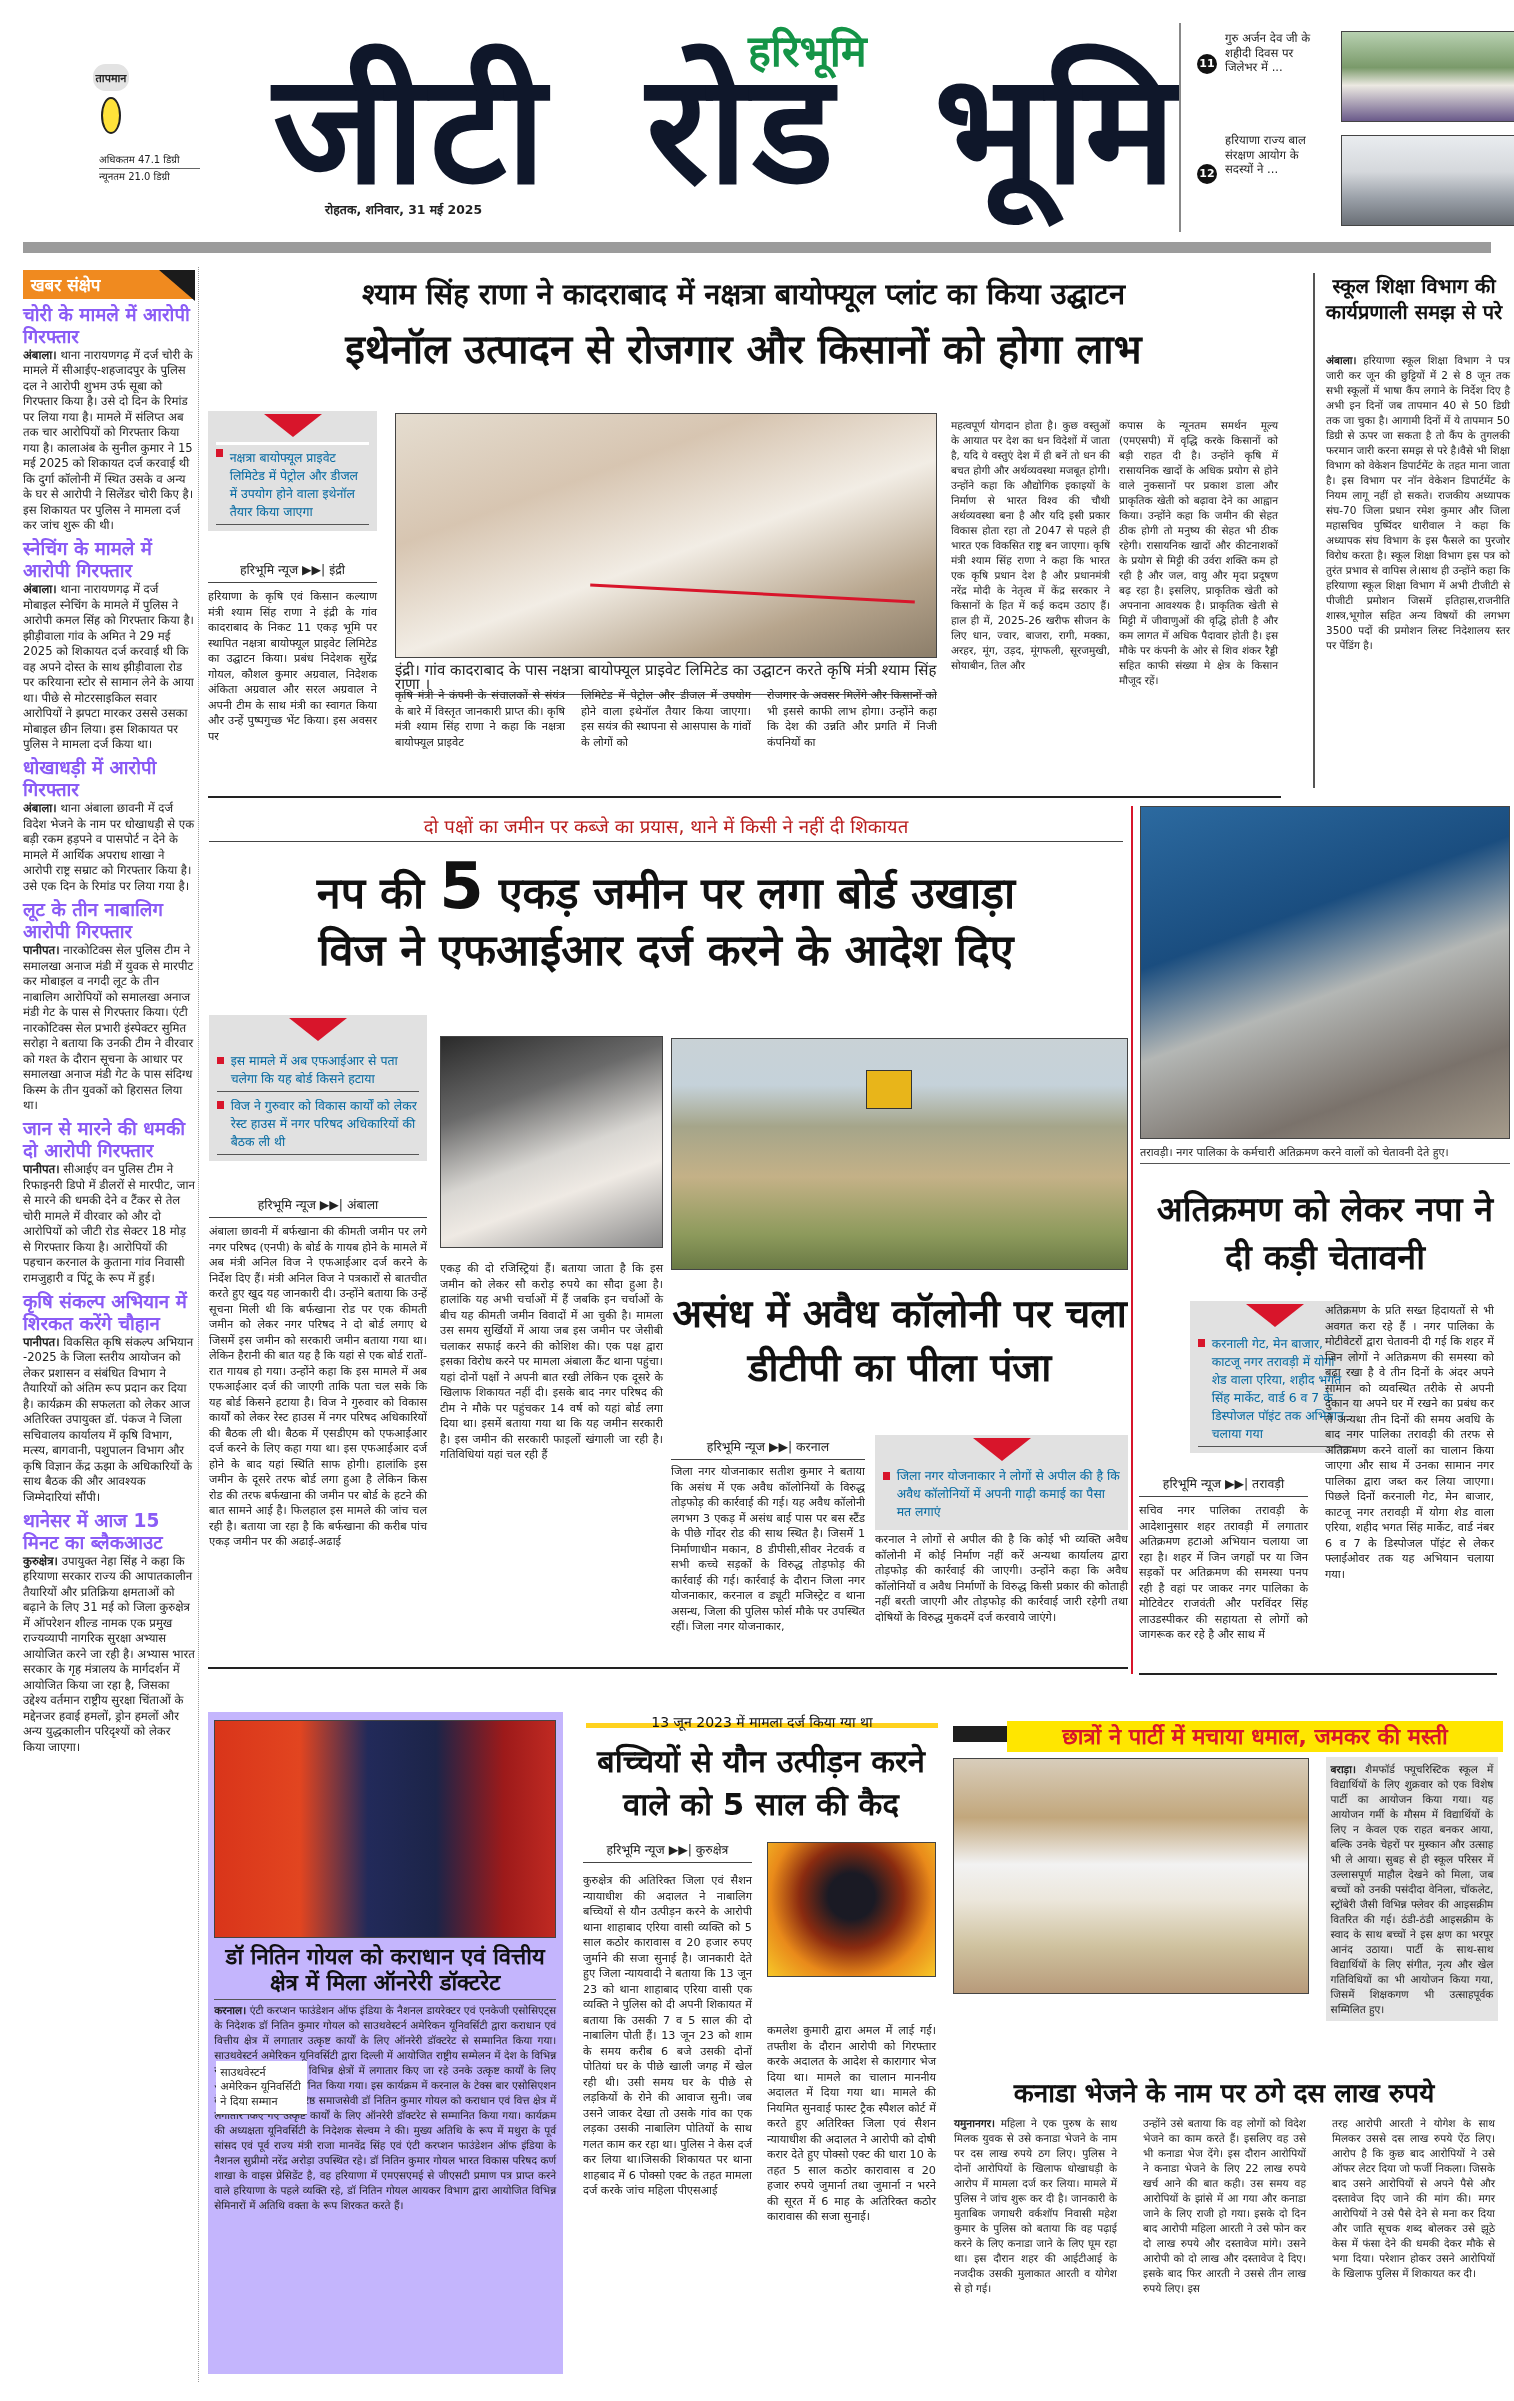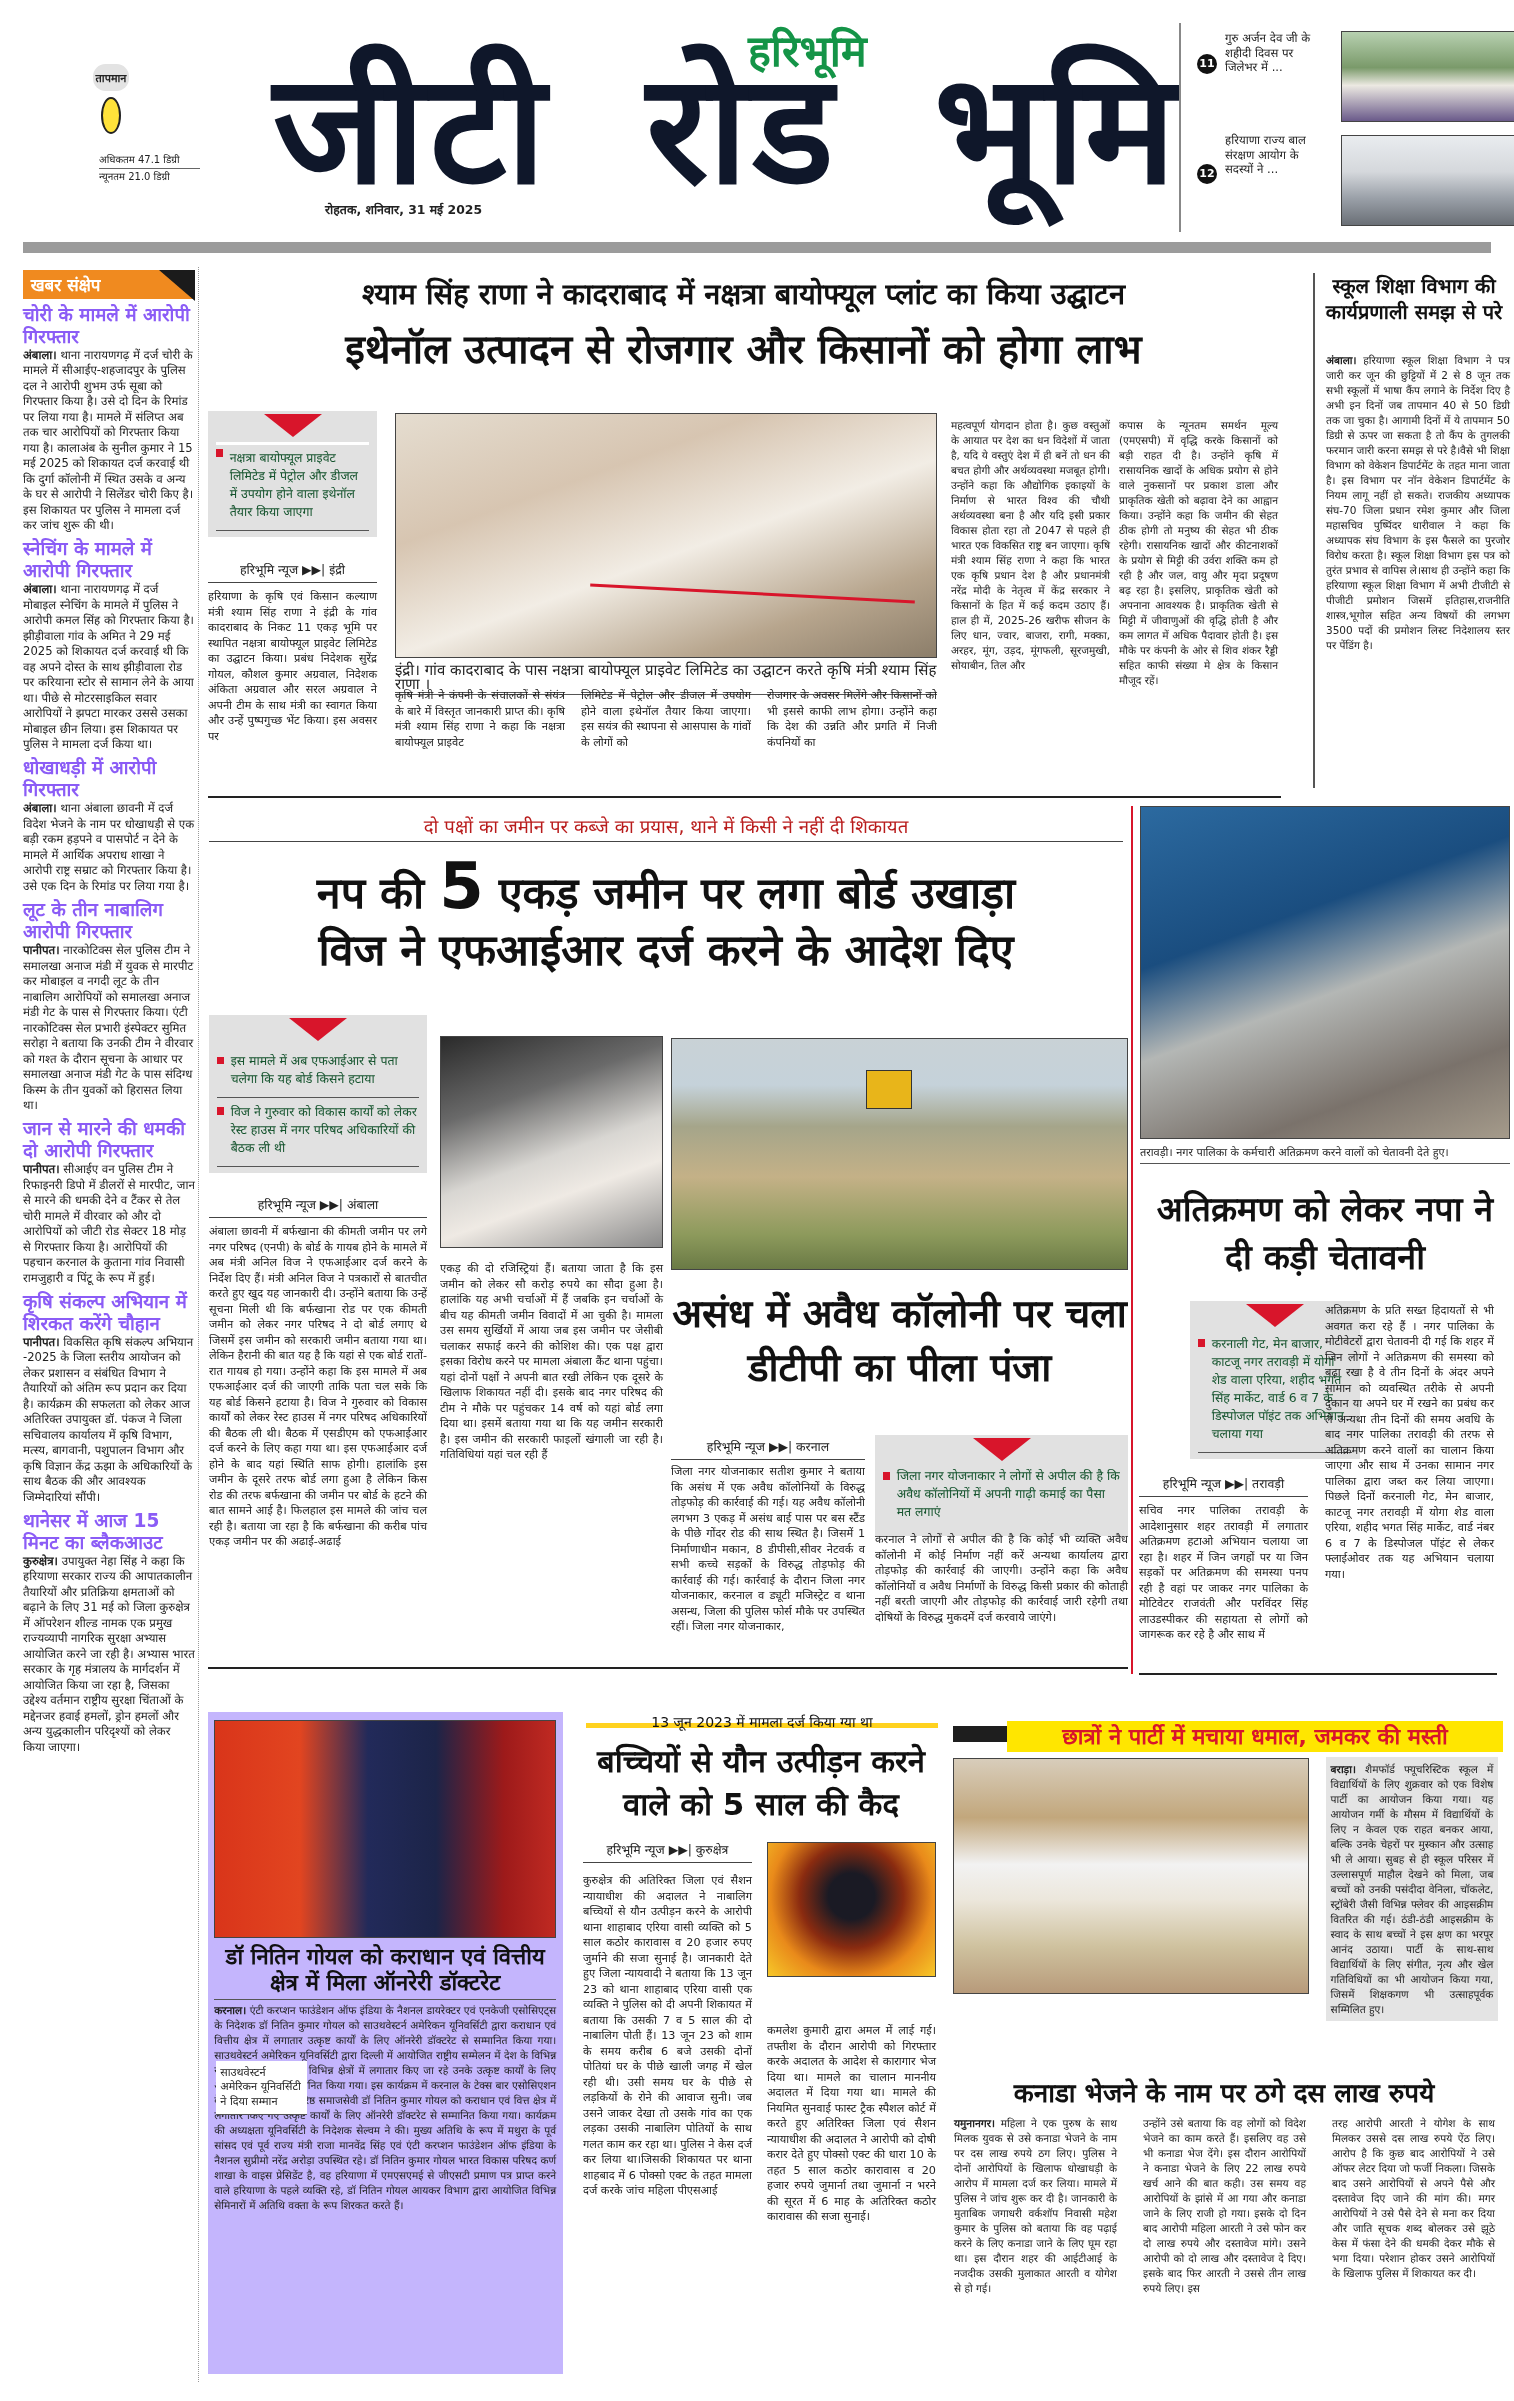--- a/index.html
+++ b/index.html
@@ -24,21 +24,21 @@
 .photo-thumb2{background:linear-gradient(180deg,#e9ecef,#d5d8dc 40%,#9aa0a8 70%,#6a6f76)}
 .khabar{background:#f08a1f;color:#fff;font-weight:bold;font-size:17px;padding:3.1px 7.7px;position:relative}
 .khabar:after{content:"";position:absolute;right:0;top:0;border-top:31px solid #1b1b1b;border-left:36px solid transparent}
 .brief-h{font-size:18.6px;font-weight:bold;line-height:22px;color:#8b5cf6;margin-top:4.6px}
 .brief-p{font-size:11.6px;line-height:15.5px;color:#222}
 .brief-p b{font-weight:bold}
 .hl-xl{font-weight:bold;color:#111;text-align:center}
 .body-col{font-size:11.2px;line-height:15.5px;color:#222;text-align:justify}
 .highlight-box{background:#e1e1e1;padding:0 7.7px 6.2px}
 .chev{width:0;height:0;margin:0 auto;border-left:29px solid transparent;border-right:29px solid transparent;border-top:23px solid #d8152b}
-.bullet{font-size:12.4px;line-height:18px;padding-left:14px;position:relative;color:#14532d;border-bottom:1.5px solid #555;padding-bottom:9px;margin-top:4.6px}
+.bullet{font-size:12.4px;line-height:18px;padding-left:14px;position:relative;color:#0369a1;border-bottom:1.5px solid #555;padding-bottom:3px;margin-top:4.6px}
 .bullet:before{content:"";position:absolute;left:0;top:4.6px;width:7.7px;height:7.7px;background:#d8152b}
 .dateline{font-size:12.4px;text-align:center;border-bottom:1.5px solid #444;padding:4.6px 0}
 .rule{background:#222;height:2.3px}
 .vrule{background:#555;width:1.5px}
 .caption{font-size:11px;line-height:14px;color:#222;border-bottom:1.5px solid #555;padding-bottom:3.1px}
 .pink{background:#c4b5fd}
 .greybox{background:#e4e4e4}
 .yellow-strip{background:#ffe600;color:#d8152b;font-weight:bold;font-size:22px;text-align:center;line-height:31px}
 .dark-strip{background:#1e1e1e}
 .kicker{font-size:17px;text-align:center;color:#b91c1c}

